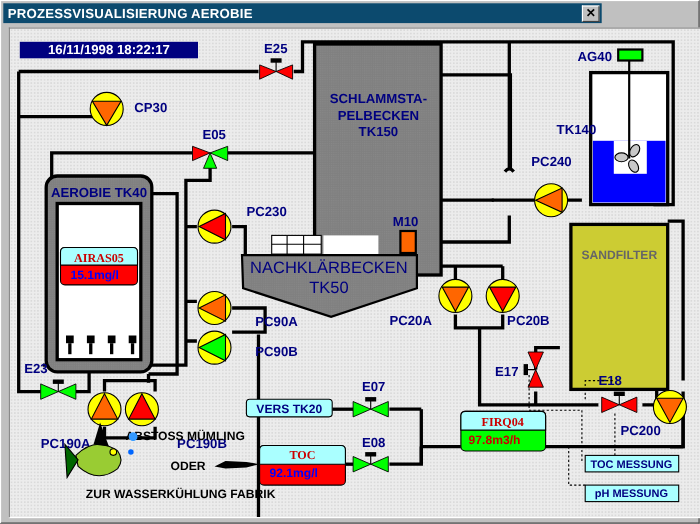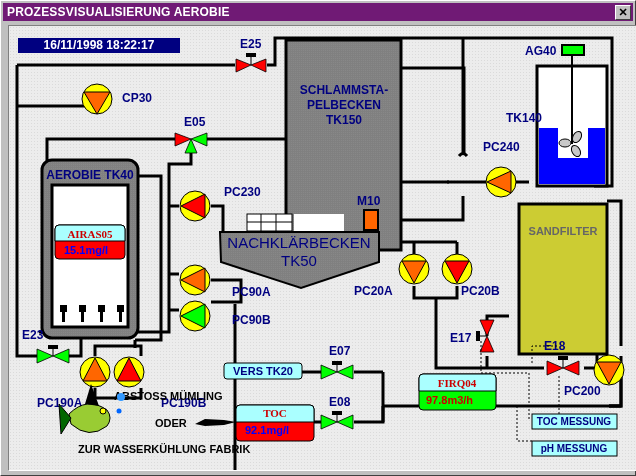--- a/index.html
+++ b/index.html
@@ -1,18 +1,18 @@
 <!DOCTYPE html>
 <html><head>
 <meta charset="utf-8">
 <style>
   html,body{margin:0;padding:0;background:#c0c0c0;}
   body{width:636px;height:476px;overflow:hidden;font-family:"Liberation Sans",sans-serif;}
   .window{position:absolute;left:0;top:0;width:634px;height:474px;border:1px solid #fff;border-right-color:#404040;border-bottom-color:#404040;background:#c0c0c0;}
-  .titlebar{position:absolute;left:2px;top:2px;width:630px;height:18px;background:#701a75;color:#fff;}
+  .titlebar{position:absolute;left:2px;top:2px;width:544px;height:18px;background:#0c4a6e;color:#fff;}
   .title-text{position:absolute;left:4px;top:2px;font-size:12px;font-weight:bold;letter-spacing:0.2px;}
   .close-btn{position:absolute;right:2px;top:2px;width:14px;height:13px;background:#c0c0c0;border:1px solid #fff;border-right-color:#404040;border-bottom-color:#404040;color:#000;font-size:11px;line-height:12px;text-align:center;font-weight:bold;cursor:pointer;}
   .canvas{position:absolute;left:7px;top:24px;width:620px;height:444px;background:#ececec;
     background-image:radial-gradient(#dadada 0.6px, transparent 0.7px);background-size:3px 3px;border:1px solid #808080;border-right-color:#fff;border-bottom-color:#fff;padding-left:20px;}
   svg{position:absolute;left:0;top:0;}
   .lbl{font-family:"Liberation Sans",sans-serif;font-weight:bold;fill:#000080;font-size:12px;}
   .dt{position:absolute;left:9px;top:12px;width:162px;height:15px;background:#000080;color:#fff;font-size:12px;font-weight:bold;text-align:center;line-height:15px;}
 </style>
 </head>
 <body>

